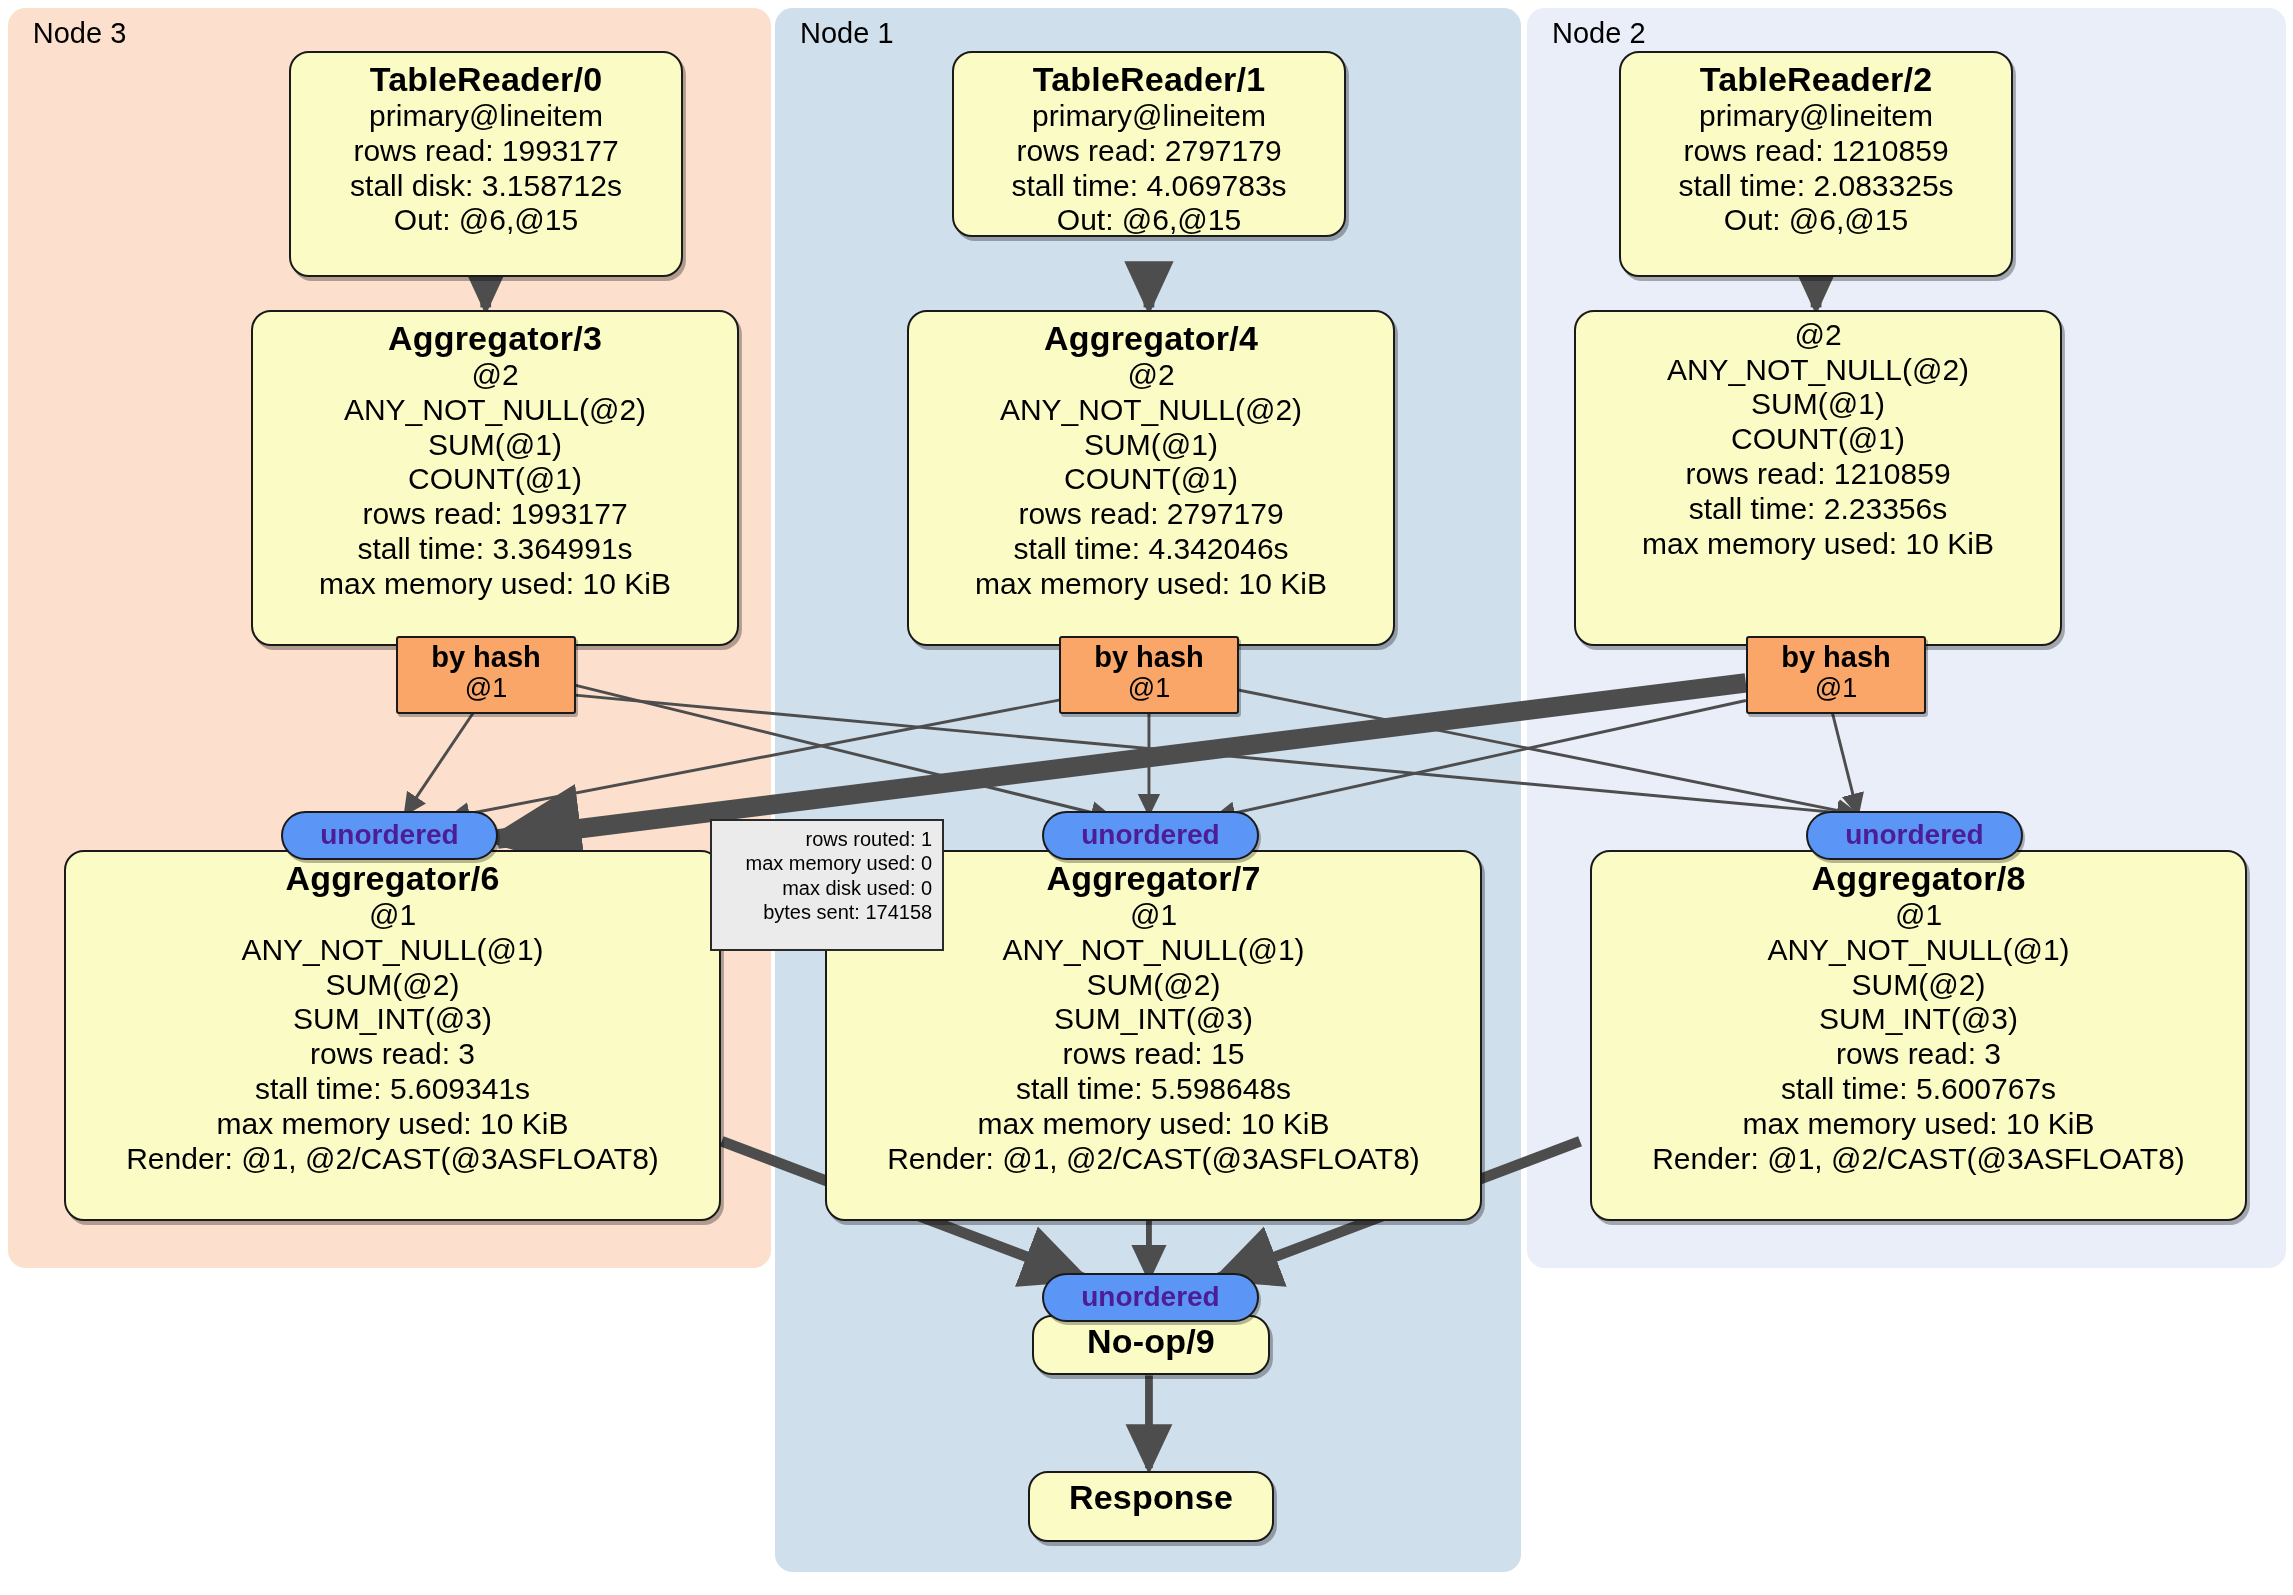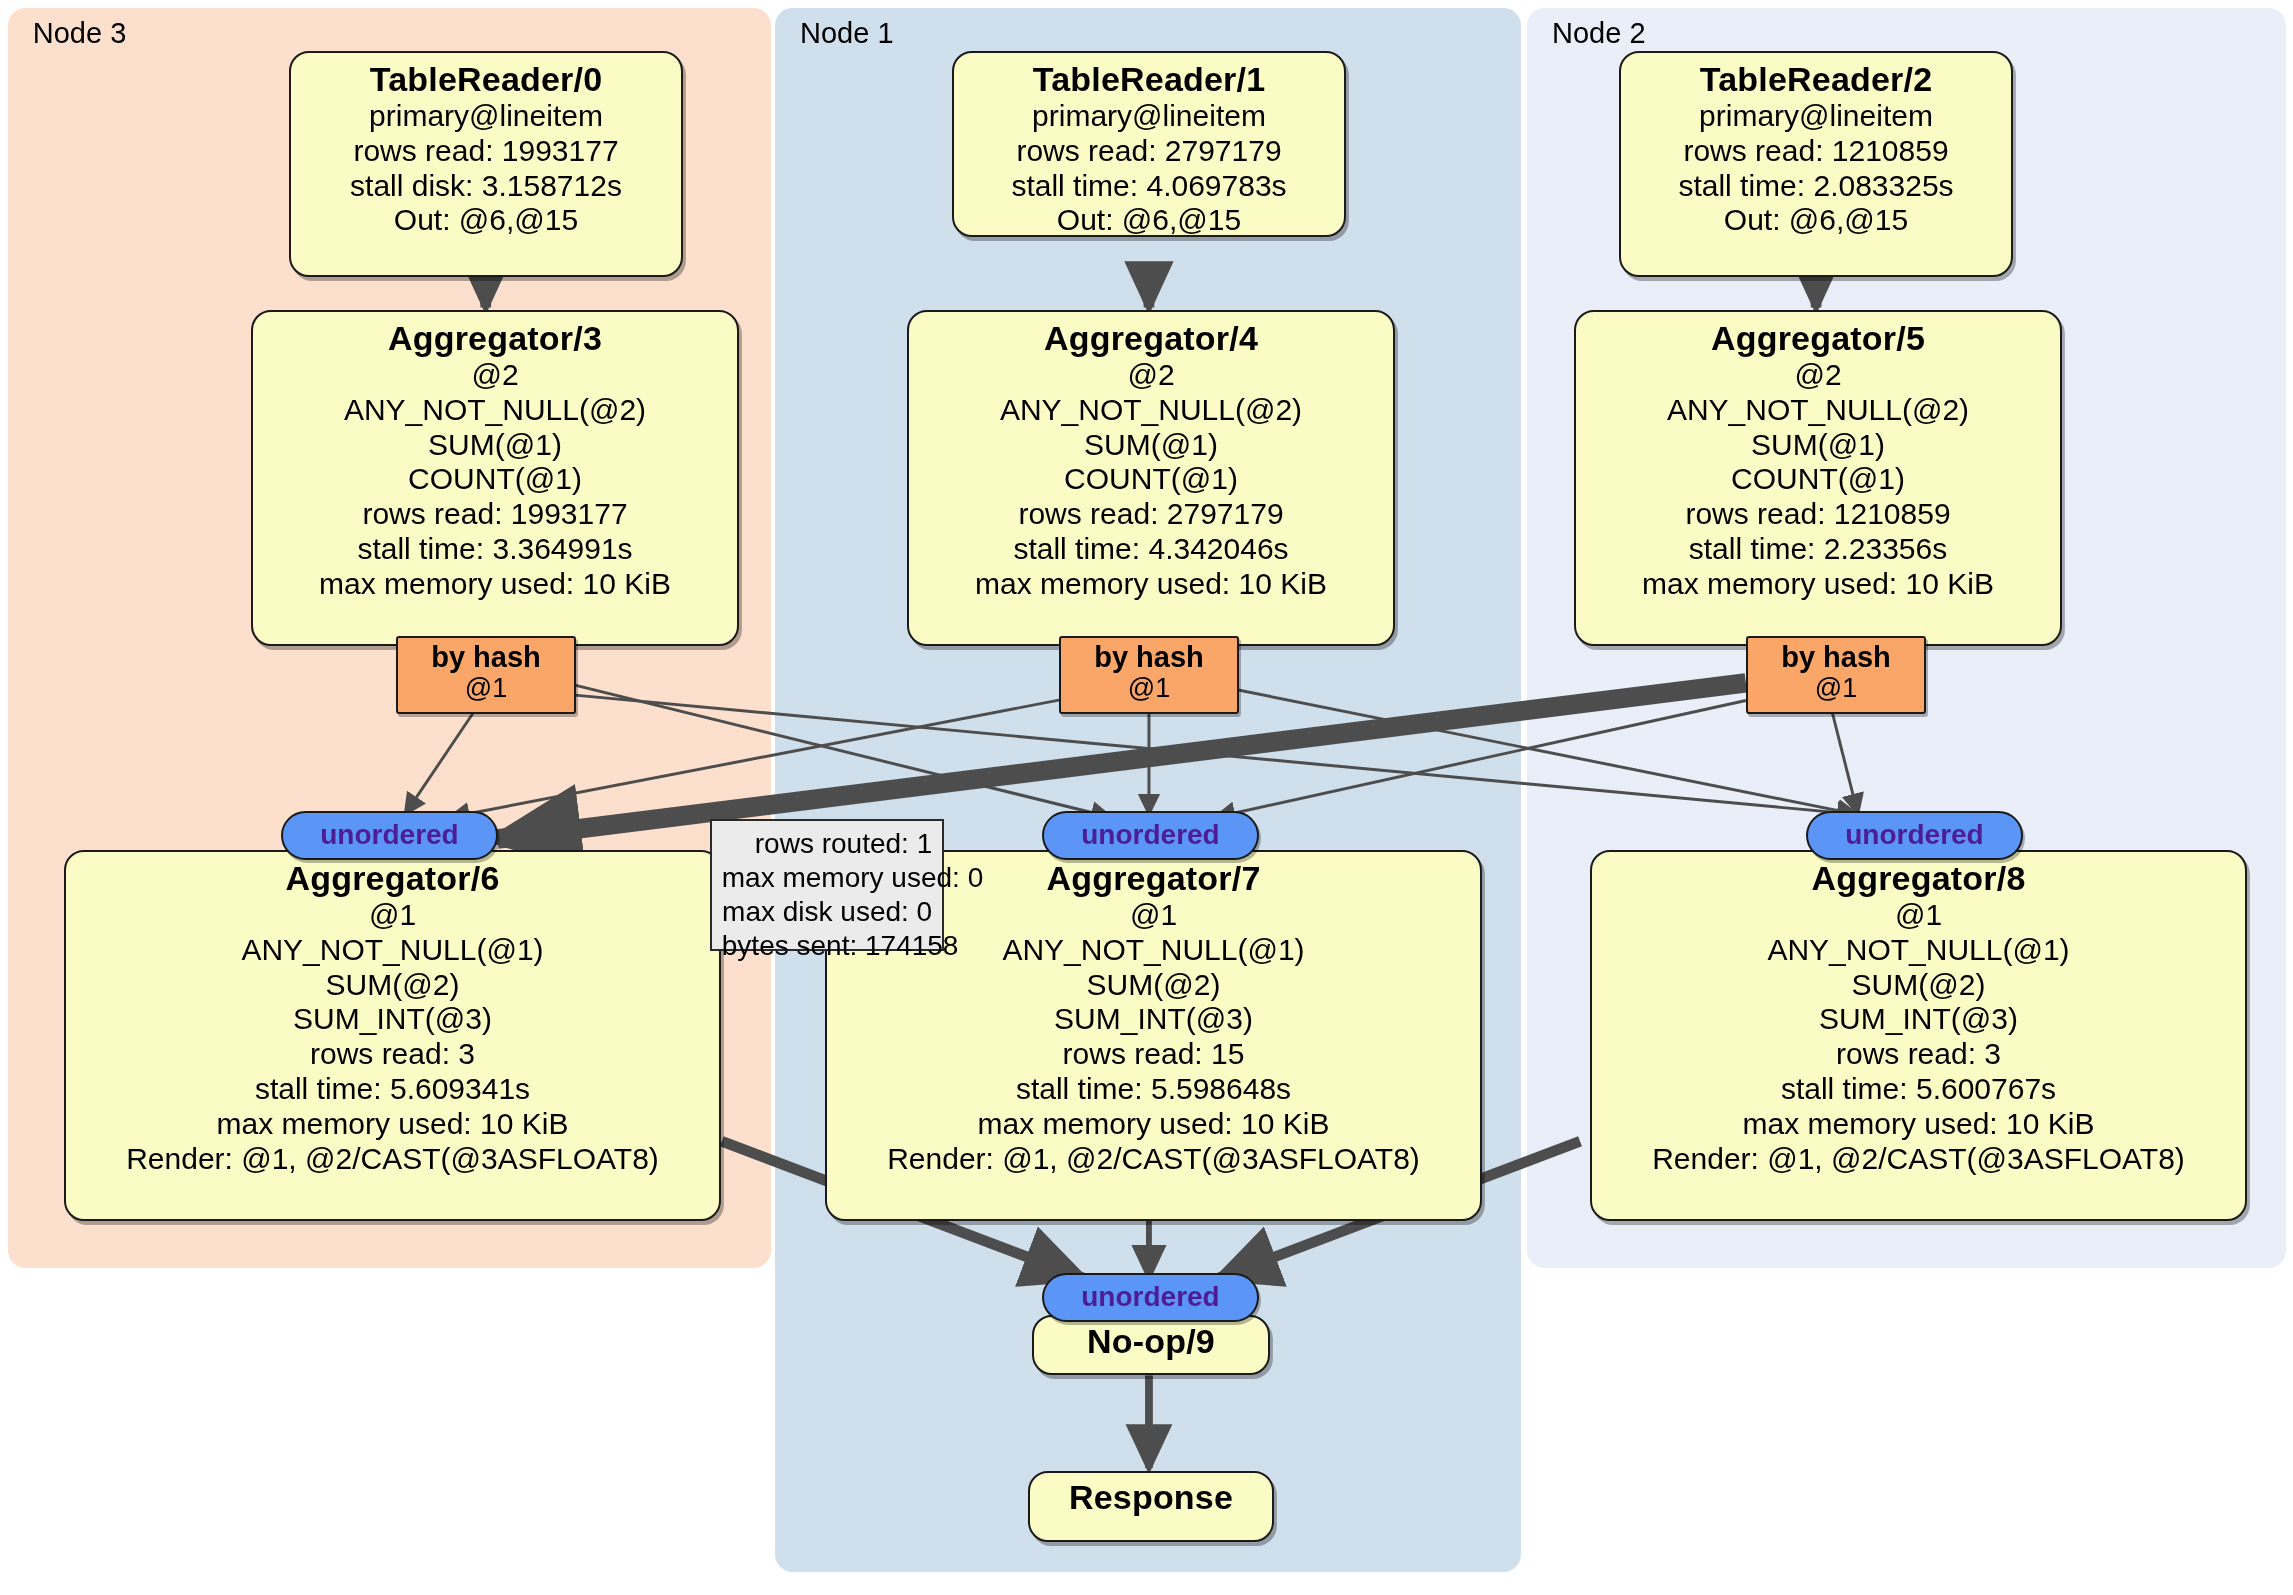--- a/index.html
+++ b/index.html
@@ -116,21 +116,21 @@
   .tooltip {
     position: absolute;
     box-sizing: border-box;
     background: #ebebeb;
     border: 2px solid #2a2a2a;
     text-align: right;
     padding: 5.9px 9.8px 7.8px 9.8px;
     z-index: 40;
   }
   .tooltip .tline {
-    font-size: 28px;
+    font-size: 20px;
     line-height: 1.22;
     color: #000000;
     white-space: nowrap;
   }
 
   
   .node.simple .title {
     font-size: 34px;
   }
 </style>
@@ -239,21 +239,20 @@
     <div class="line">@2</div>
     <div class="line">ANY_NOT_NULL(@2)</div>
     <div class="line">SUM(@1)</div>
     <div class="line">COUNT(@1)</div>
     <div class="line">rows read: 2797179</div>
     <div class="line">stall time: 4.342046s</div>
     <div class="line">max memory used: 10 KiB</div>
   </div>
 
   <div class="node" style="left:1574px; top:310px; width:488px; height:336px;">
-    <div class="title">Aggregator/5</div>
     <div class="line">@2</div>
     <div class="line">ANY_NOT_NULL(@2)</div>
     <div class="line">SUM(@1)</div>
     <div class="line">COUNT(@1)</div>
     <div class="line">rows read: 1210859</div>
     <div class="line">stall time: 2.23356s</div>
     <div class="line">max memory used: 10 KiB</div>
   </div>
 
   <div class="router" style="left:396px; top:636px; width:180px; height:78px;">

